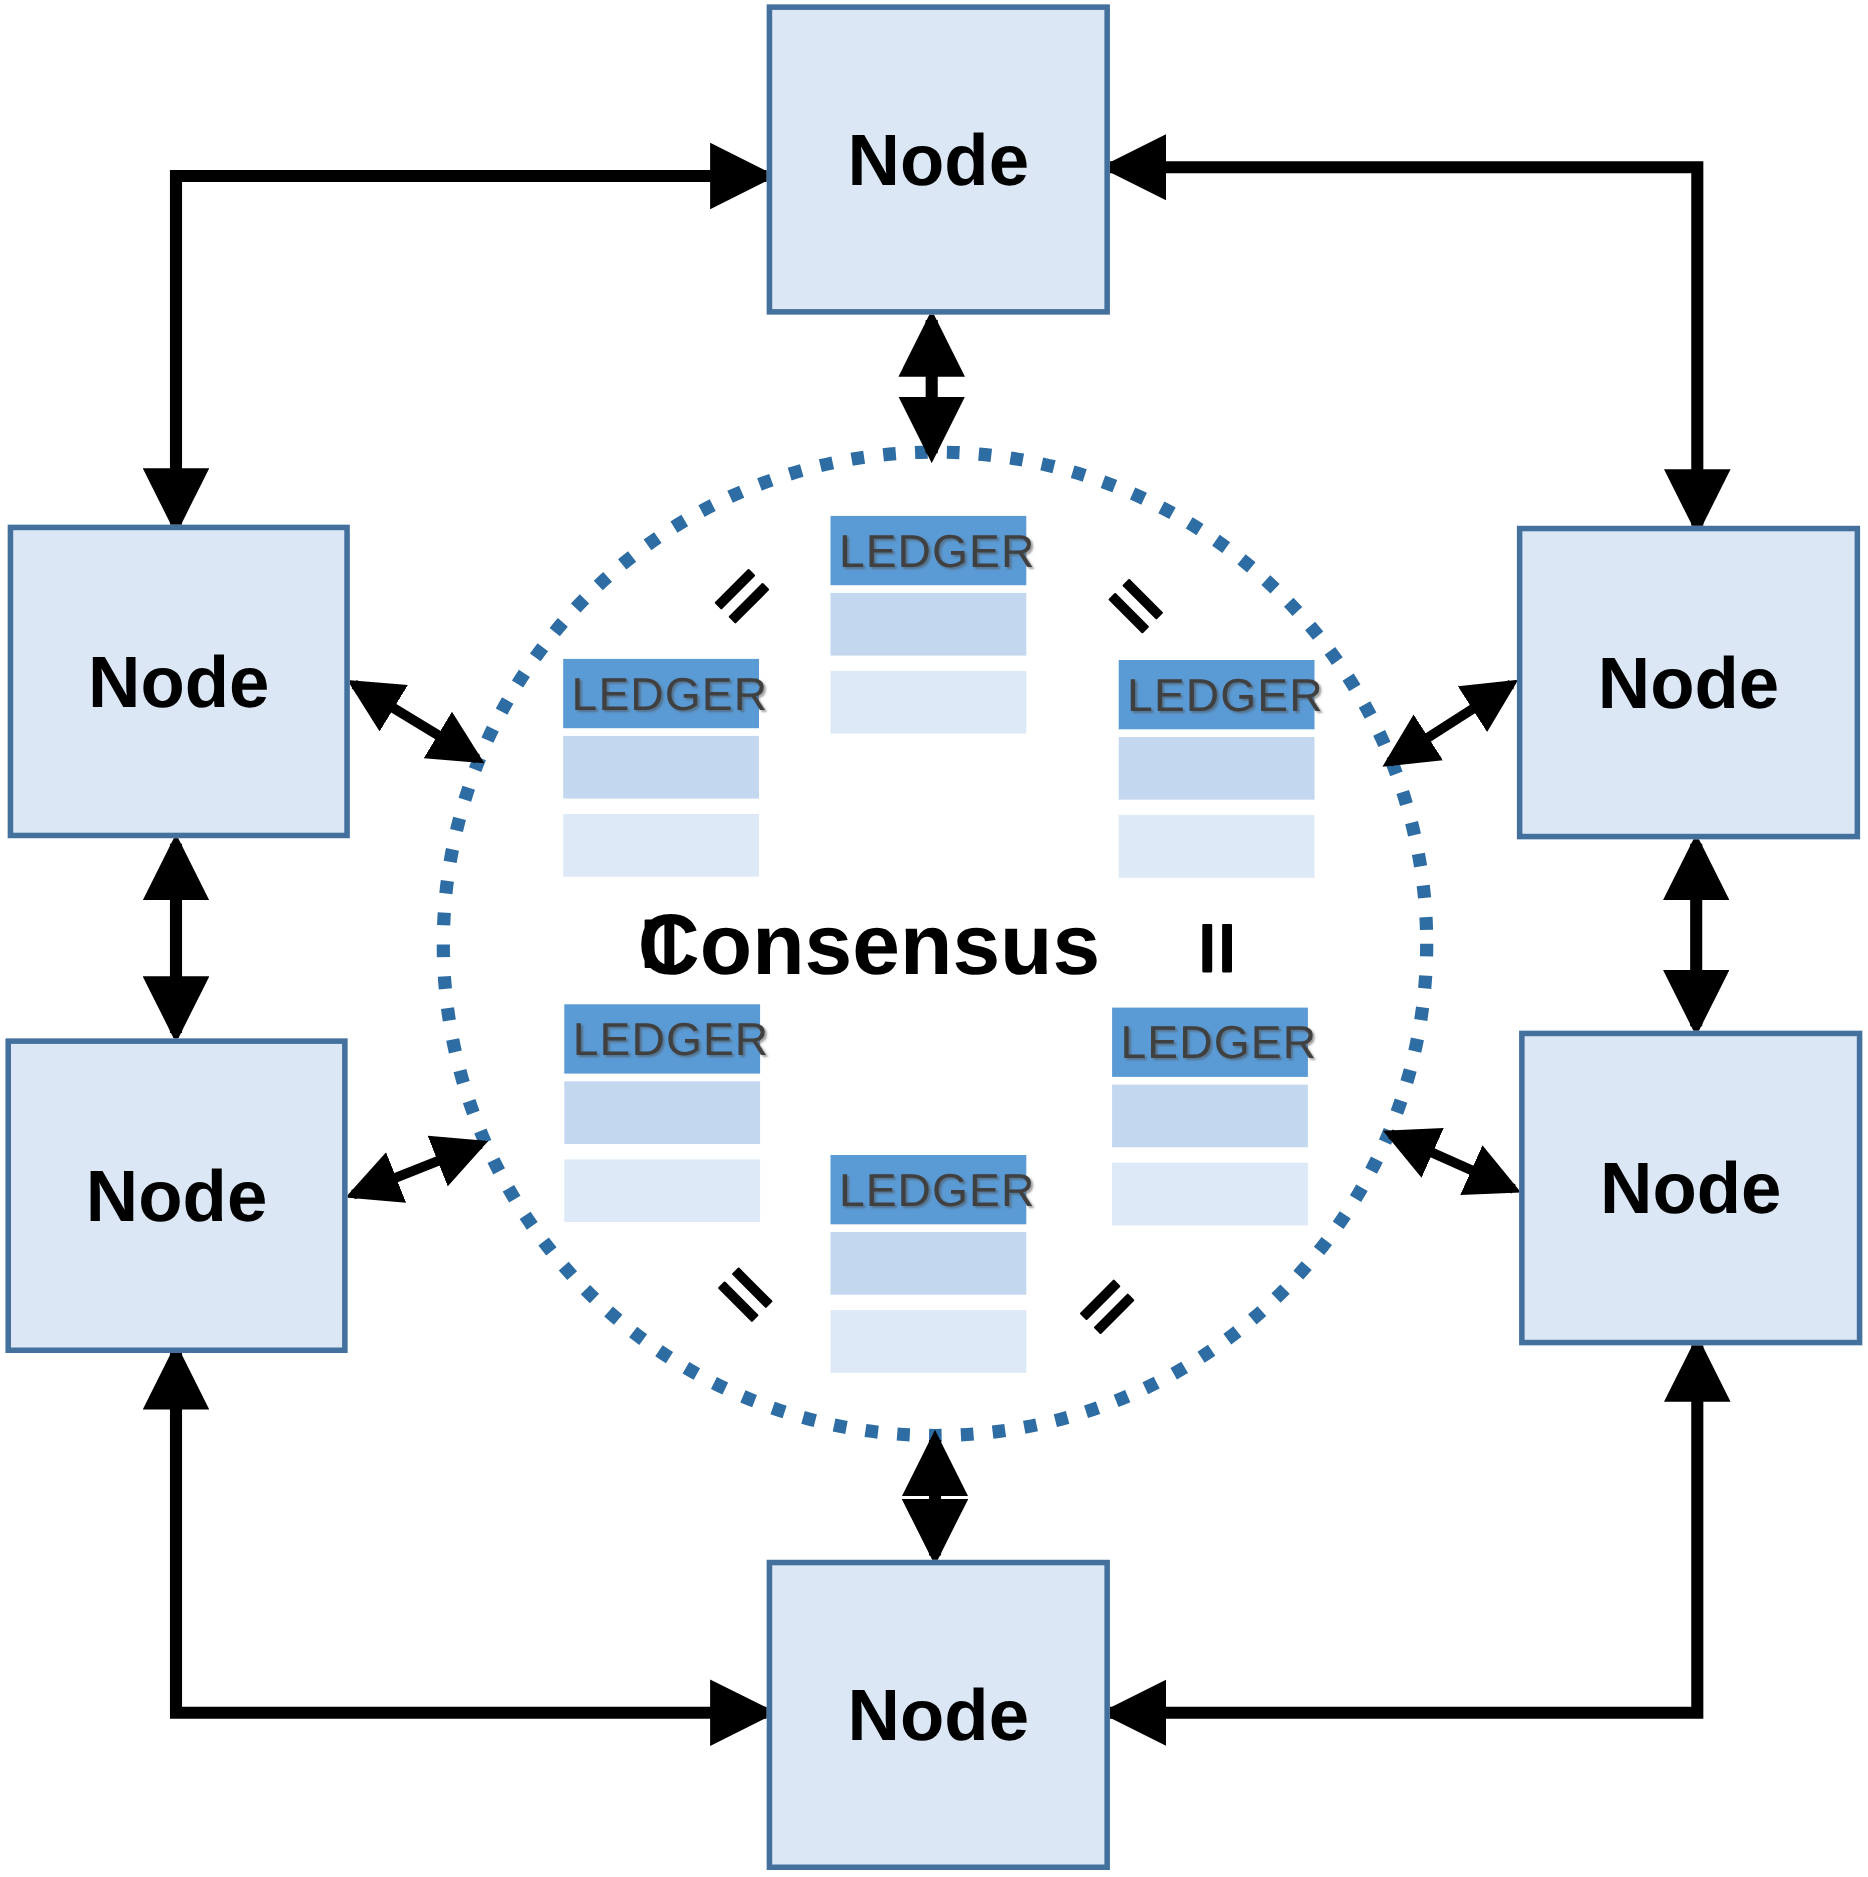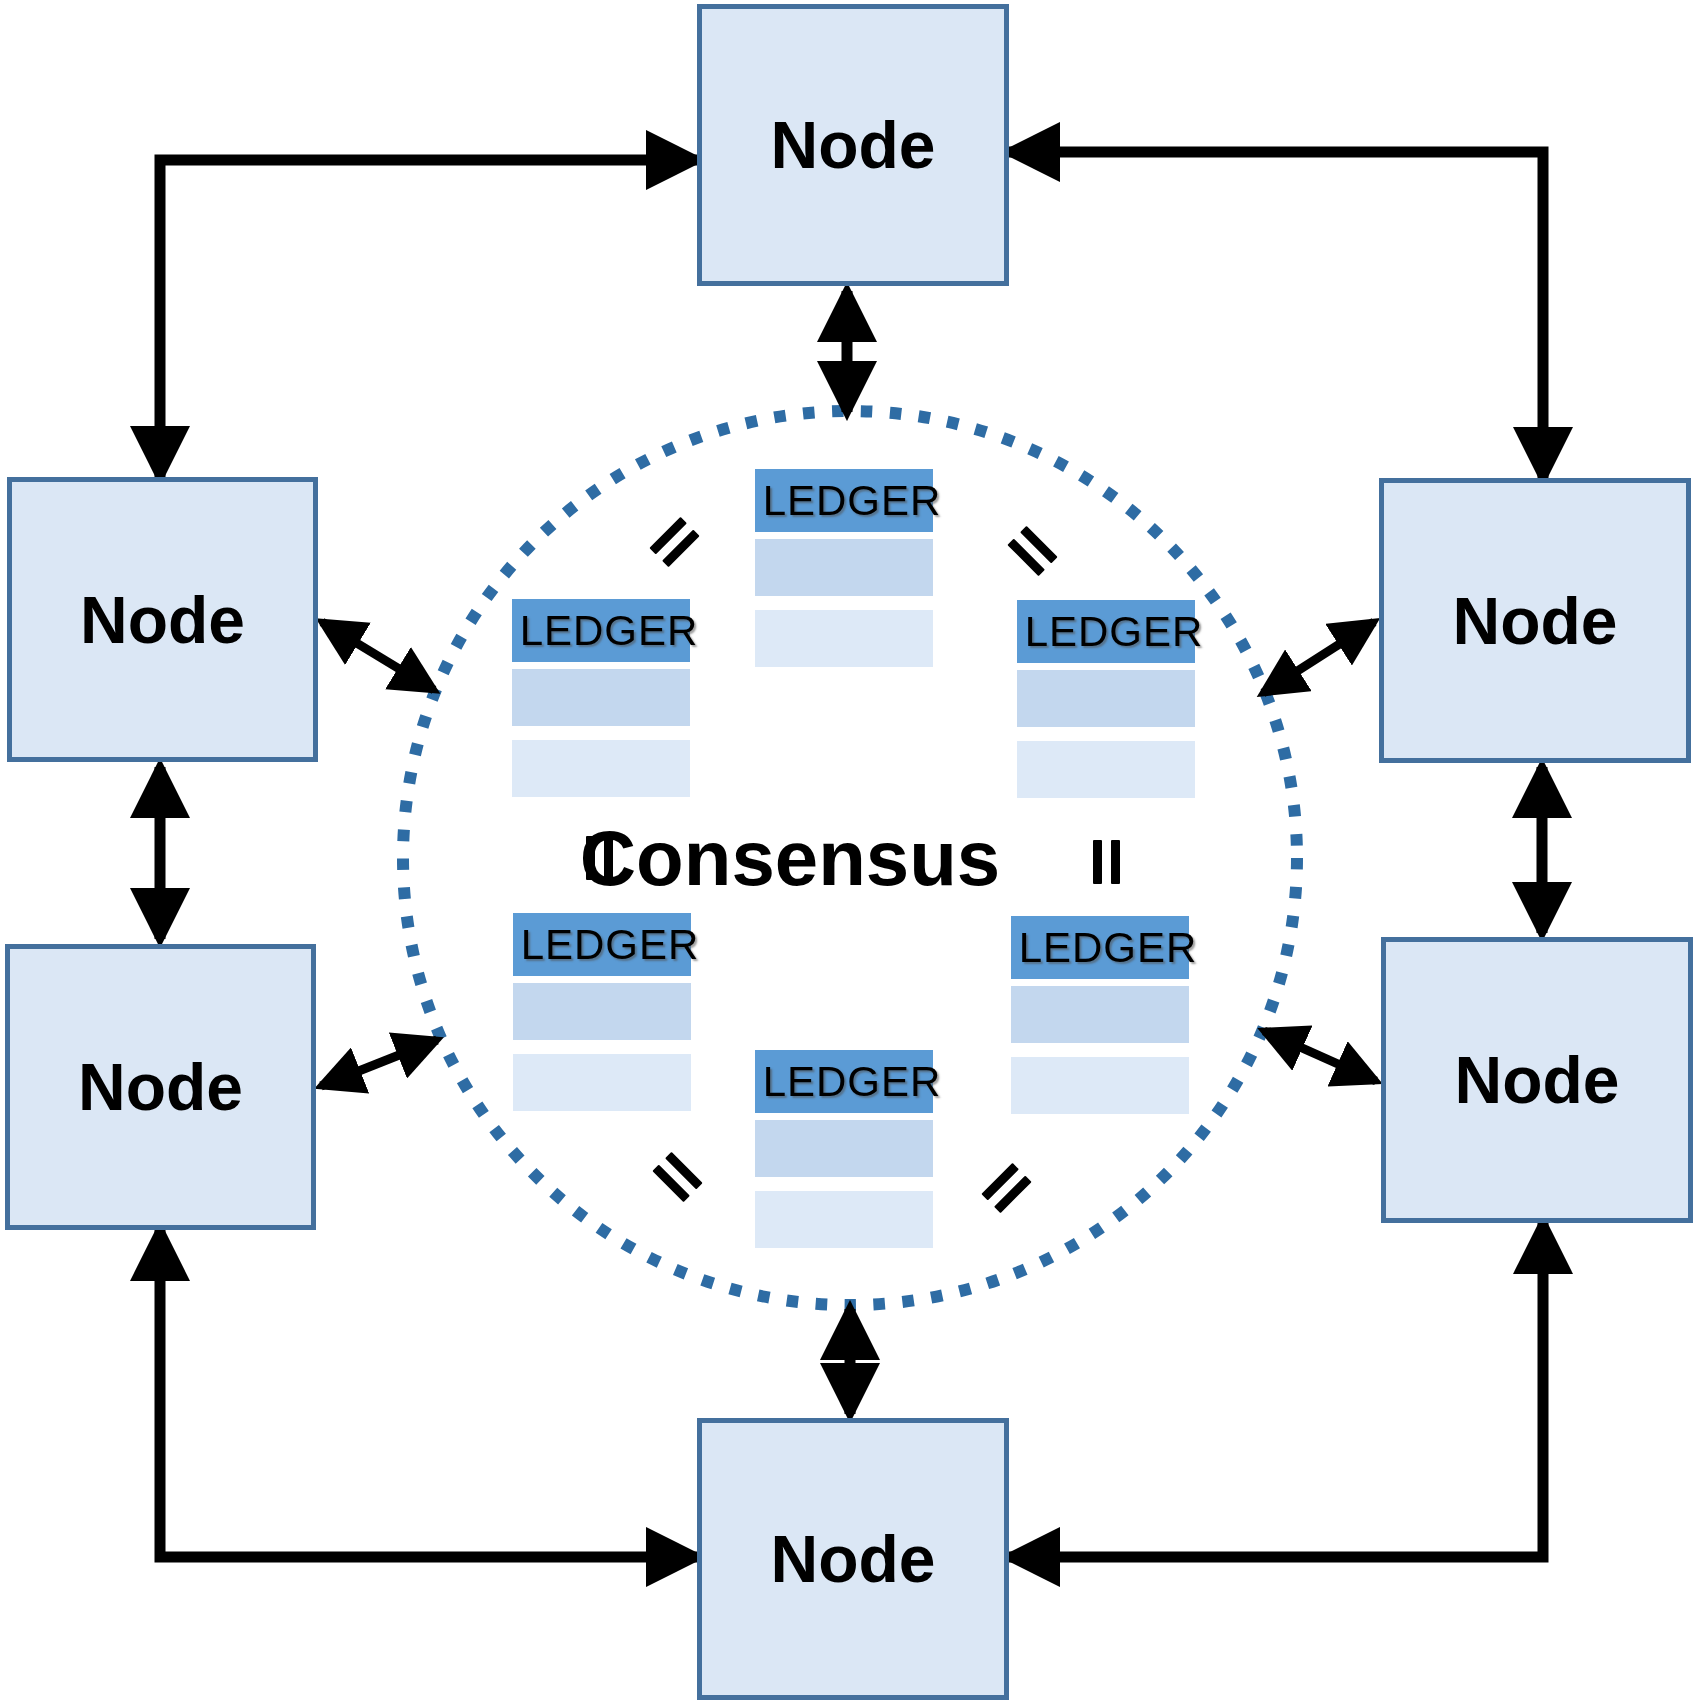--- a/index.html
+++ b/index.html
@@ -16,21 +16,21 @@
     display:flex; align-items:center; justify-content:center;
   }
   .node .lbl {
     font-weight:bold; font-size:66px; color:#000;
     font-family:"Liberation Sans", sans-serif; line-height:1;
   }
 
   
   .ledger { position:absolute; width:178px; }
   .ledger .hdr {
-    height:63px; background:#5b9bd5; color:#000000;
+    height:63px; background:#5b9bd5; color:#404040;
     display:flex; align-items:center; justify-content:center;
     font-size:42px; letter-spacing:1px; line-height:1;
     text-shadow:2px 2px 2px rgba(80,80,80,0.55);
     margin-bottom:7px;
     padding-left:16px;
   }
   .ledger .row { height:57px; margin-bottom:14px; }
   .ledger .r1 { background:#c3d7ee; }
   .ledger .r2 { background:#dde9f7; }
 

